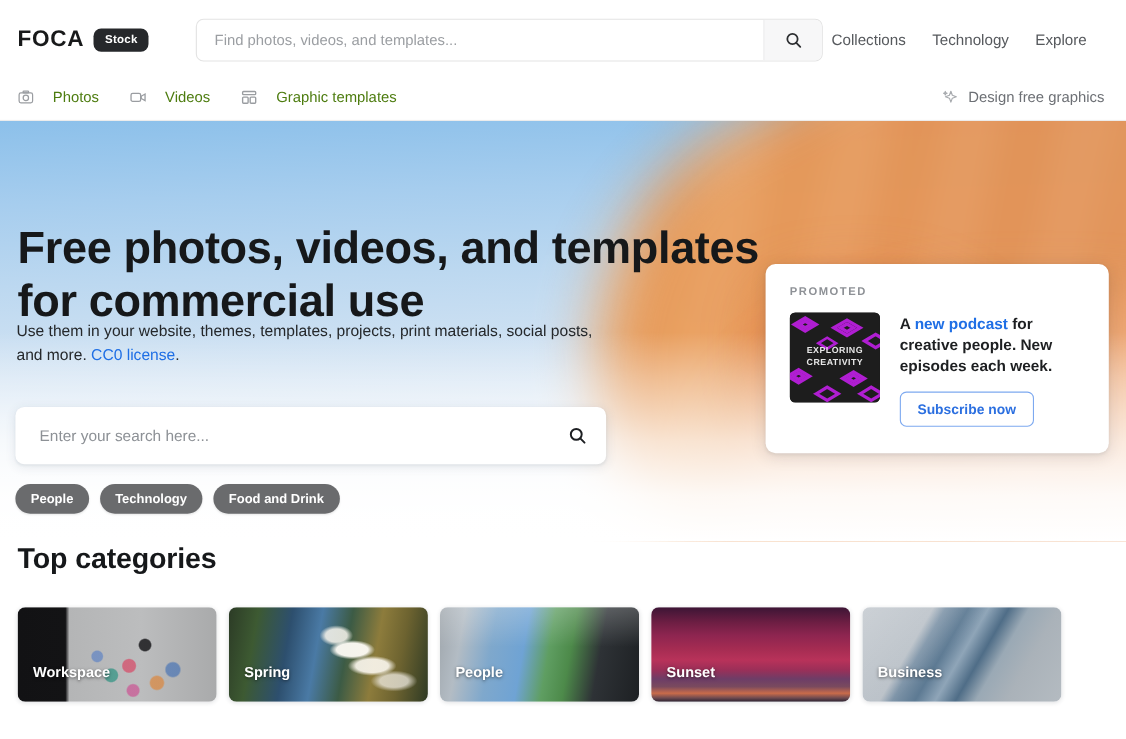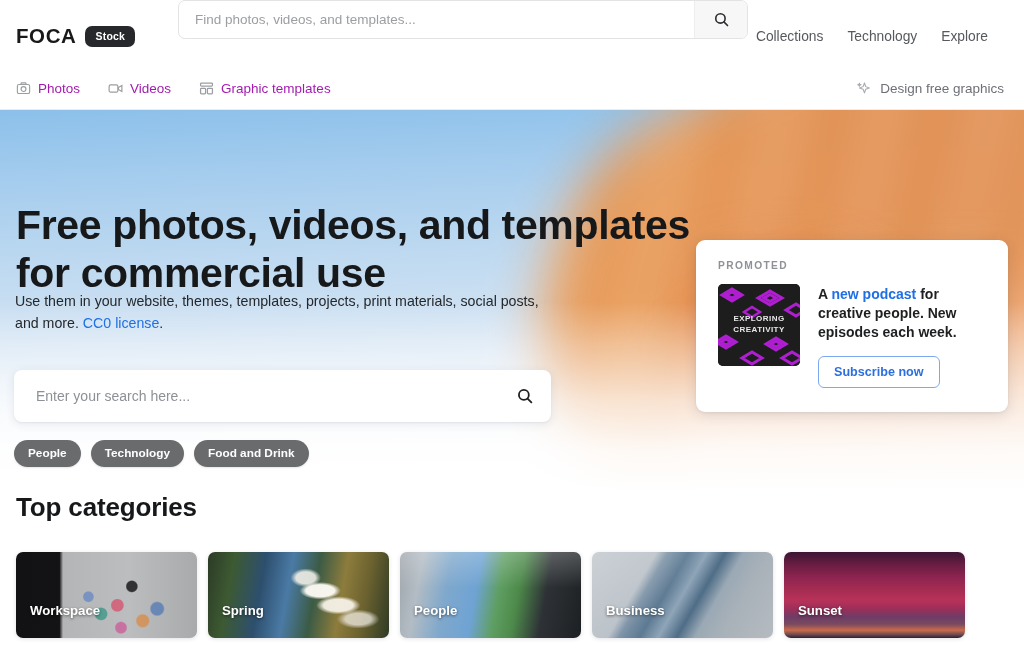--- a/index.html
+++ b/index.html
@@ -14,21 +14,21 @@
   .page { position: relative; width: 1024px; height: 672px; overflow: hidden; background:#fff; }
 
   
   .header {
     position: relative; z-index: 30;
     width: 100%; height: 110px;
     background: #ffffff;
     border-bottom: 1px solid #ececec;
   }
   .header-top {
-    height: 72px; display: flex; 
+    height: 72px; display: flex; align-items: center;
     padding: 0 16px;
   }
   .brand { display: flex; align-items: center; gap: 9px; flex: 0 0 auto; }
   .brand-word {
     font-size: 20.5px; font-weight: 700; letter-spacing: 0.6px;
     color: #18191a; font-family: "Liberation Sans", sans-serif;
   }
   .brand-badge {
     background: #26282b; color: #ffffff;
     font-size: 10.5px; font-weight: 700;
@@ -60,22 +60,22 @@
   .hdr-nav a {
     font-size: 13.8px; color: #56595d; text-decoration: none;
     font-family: "Liberation Sans", sans-serif;
   }
   .header-bot {
     height: 37px; display: flex; align-items: center;
     padding: 0 16px; padding-bottom: 4px;
   }
   .subnav { display: flex; align-items: center; gap: 28px; }
   .subnav-item {
-    display: flex; align-items: center; gap: 7px;
-    font-size: 13.5px; color: #a21caf; text-decoration: none; cursor: pointer;
+    display: flex; align-items: center; gap: 17px;
+    font-size: 13.5px; color: #4d7c0f; text-decoration: none; cursor: pointer;
   }
   .subnav-right {
     margin-left: auto; display: flex; align-items: center; gap: 9px;
     font-size: 13.5px; color: #6d7075; padding-right: 4px; cursor: pointer;
   }
   .ic { display: inline-flex; align-items: center; justify-content: center; }
 
   
   .hero {
     position: relative;
@@ -451,24 +451,24 @@
         <span class="cat-art art-spring"></span>
         <span class="cat-name">Spring</span>
       </a>
 
       <a class="cat-card" href="#">
         <span class="cat-art art-people"></span>
         <span class="cat-name">People</span>
       </a>
 
       <a class="cat-card" href="#">
+        <span class="cat-art art-sunset"></span>
+        <span class="cat-name">Sunset</span>
+      </a>
+
+      <a class="cat-card" href="#">
         <span class="cat-art art-business"></span>
         <span class="cat-name">Business</span>
       </a>
-
-      <a class="cat-card" href="#">
-        <span class="cat-art art-sunset"></span>
-        <span class="cat-name">Sunset</span>
-      </a>
     </div>
   </section>
 
 </div>
 
 </body></html>

